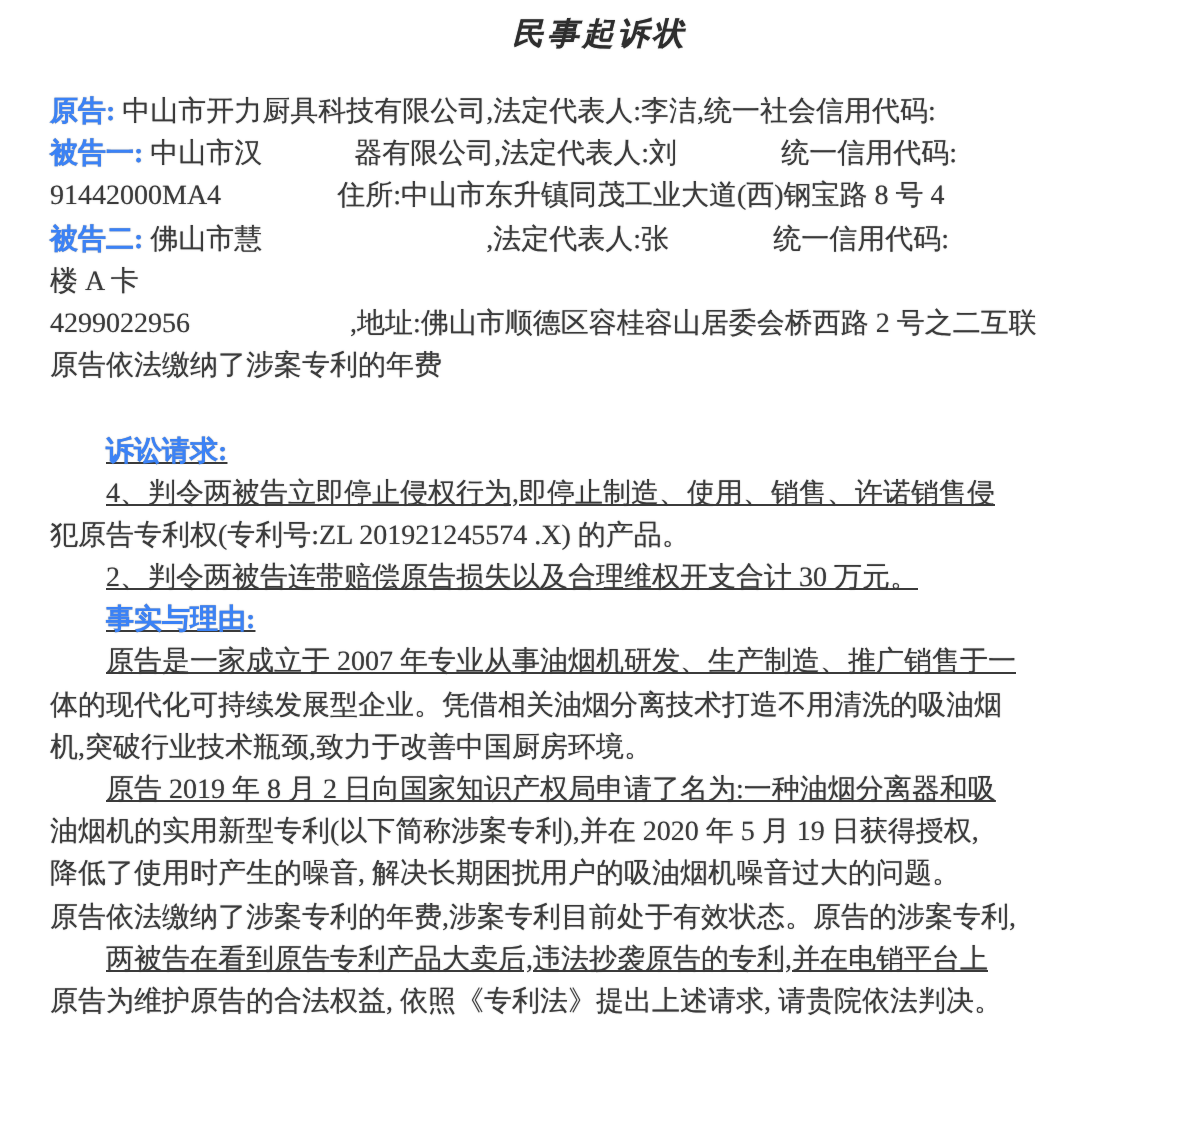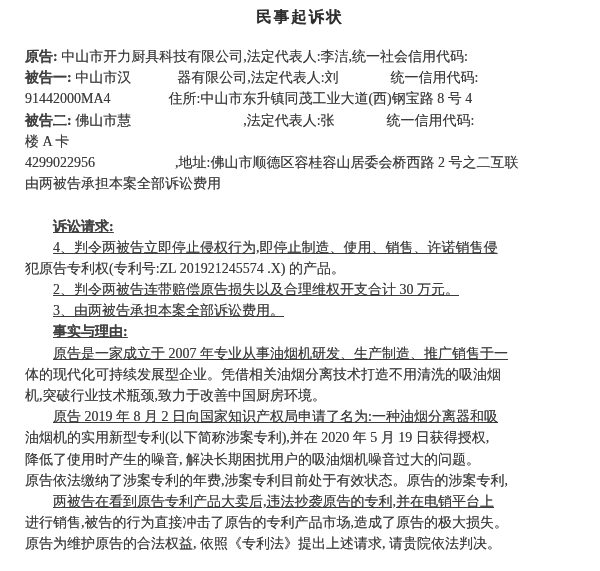--- a/index.html
+++ b/index.html
@@ -16,57 +16,56 @@
   }
   .doc-title {
     box-sizing: border-box;
     height: 46px;
     padding-top: 7px;
     text-align: center;
     font-weight: bold;
     font-size: 15.5px;
     letter-spacing: 2px;
     color: #2e2e2e;
+    font-style: italic;
   }
   .doc-body {
     padding: 0 20px 0 25px;
   }
   .line {
     height: 21.2px;
     line-height: 21.2px;
     white-space: nowrap;
   }
   .line.indent { padding-left: 28px; text-decoration: underline; }
-  .seg-bold { font-weight: bold; color: #404040; }
+  .seg-bold { font-weight: bold; color: #3b82f6; }
   .gap { display: inline-block; height: 1px; }
 </style>
 </head>
 <body>
 
 <div class="page">
   <div class="doc-title">民事起诉状</div>
   <div class="doc-body">
       <div class="line"><span class="seg-bold">原告:</span><span> 中山市开力厨具科技有限公司,法定代表人:李洁,统一社会信用代码:</span></div>
       <div class="line"><span class="seg-bold">被告一:</span><span> 中山市汉</span><span class="gap" style="width: 46px;"></span><span>器有限公司,法定代表人:刘</span><span class="gap" style="width: 52px;"></span><span>统一信用代码:</span></div>
       <div class="line"><span>91442000MA4</span><span class="gap" style="width: 58px;"></span><span>住所:中山市东升镇同茂工业大道(西)钢宝路 8 号 4</span></div>
       <div class="line"><span class="seg-bold">被告二:</span><span> 佛山市慧</span><span class="gap" style="width: 112px;"></span><span>,法定代表人:张</span><span class="gap" style="width: 52px;"></span><span>统一信用代码:</span></div>
       <div class="line"><span>楼 A 卡</span></div>
       <div class="line"><span>4299022956</span><span class="gap" style="width: 80px;"></span><span>,地址:佛山市顺德区容桂容山居委会桥西路 2 号之二互联</span></div>
-      <div class="line"><span>由两被告承担本案全部诉讼费用</span></div>
+      <div class="line"><span>原告依法缴纳了涉案专利的年费</span></div>
       <div class="line"></div>
       <div class="line indent"><span class="seg-bold">诉讼请求:</span></div>
       <div class="line indent"><span>4、判令两被告立即停止侵权行为,即停止制造、使用、销售、许诺销售侵</span></div>
       <div class="line"><span>犯原告专利权(专利号:ZL 201921245574 .X) 的产品。</span></div>
       <div class="line indent"><span>2、判令两被告连带赔偿原告损失以及合理维权开支合计 30 万元。</span></div>
-      <div class="line indent"><span>3、由两被告承担本案全部诉讼费用。</span></div>
       <div class="line indent"><span class="seg-bold">事实与理由:</span></div>
       <div class="line indent"><span>原告是一家成立于 2007 年专业从事油烟机研发、生产制造、推广销售于一</span></div>
       <div class="line"><span>体的现代化可持续发展型企业。凭借相关油烟分离技术打造不用清洗的吸油烟</span></div>
       <div class="line"><span>机,突破行业技术瓶颈,致力于改善中国厨房环境。</span></div>
       <div class="line indent"><span>原告 2019 年 8 月 2 日向国家知识产权局申请了名为:一种油烟分离器和吸</span></div>
       <div class="line"><span>油烟机的实用新型专利(以下简称涉案专利),并在 2020 年 5 月 19 日获得授权,</span></div>
       <div class="line"><span>降低了使用时产生的噪音, 解决长期困扰用户的吸油烟机噪音过大的问题。</span></div>
       <div class="line"><span>原告依法缴纳了涉案专利的年费,涉案专利目前处于有效状态。原告的涉案专利,</span></div>
       <div class="line indent"><span>两被告在看到原告专利产品大卖后,违法抄袭原告的专利,并在电销平台上</span></div>
-      <div class="line"><span>进行销售,被告的行为直接冲击了原告的专利产品市场,造成了原告的极大损失。</span></div>
       <div class="line"><span>原告为维护原告的合法权益, 依照《专利法》提出上述请求, 请贵院依法判决。</span></div>
     </div>
 </div>
 
 </body></html>

